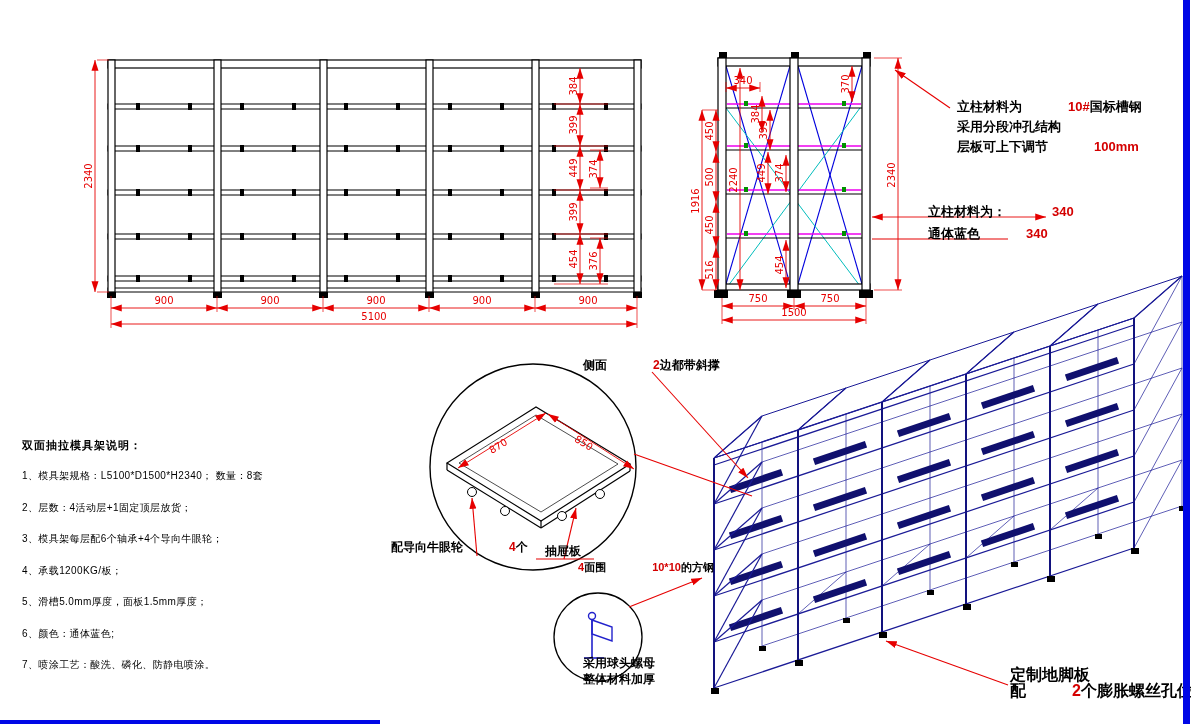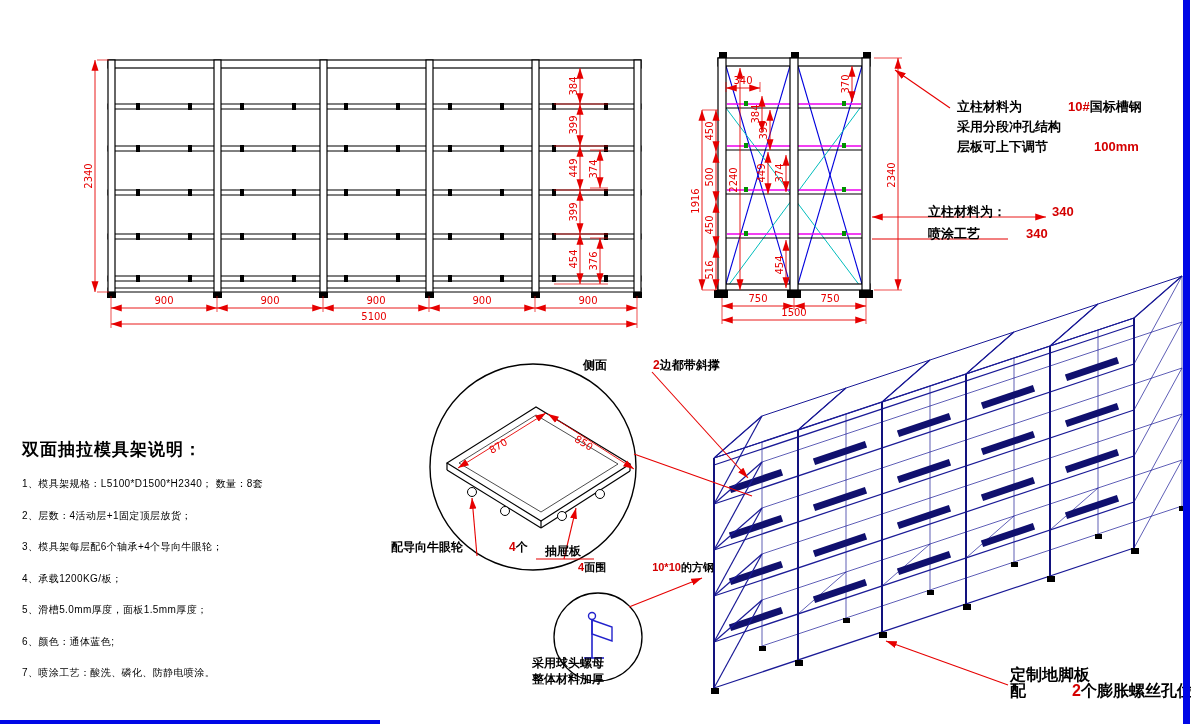--- a/index.html
+++ b/index.html
@@ -7,30 +7,30 @@
     font-family:"Liberation Sans","DejaVu Sans",sans-serif; color:#000; }
   .sheet { position:relative; width:1191px; height:724px; background:#fff; overflow:hidden; }
   svg.drawing { position:absolute; left:0; top:0; }
 
   
   .frame-right  { position:absolute; left:1183px; top:0; width:7px; height:724px; background:#0007e6; }
   .frame-bottom { position:absolute; left:0; top:720px; width:380px; height:4px; background:#0007e6; }
 
   
   .desc { position:absolute; left:22px; top:438px; width:372px; }
-  .desc-title { font-size:17px; font-weight:700; letter-spacing:1px; margin-bottom:16px; }
+  .desc-title { font-size:11px; font-weight:700; letter-spacing:1px; margin-bottom:16px; }
   .desc-item  { font-size:10px; font-weight:400; letter-spacing:.4px; margin-bottom:17.5px; white-space:nowrap; }
 
   
   .co { position:absolute; font-weight:700; white-space:nowrap; }
   .num { color:#d40000;margin-left:46px; }
   .co-column { left:957px; top:97px;  font-size:13px; line-height:20px; }
   .co-pull   { left:928px; top:201px; font-size:13px; line-height:22px; }
   .co-brace  { left:583px; top:357px; font-size:12px; font-weight:600;text-align:right; }
-  .co-nut    { left:521px; top:655px; font-size:12px; line-height:16px; width:94px; text-align:center; }
+  .co-nut    { left:572px; top:655px; font-size:12px; line-height:16px; width:94px; text-align:center; }
   .co-foot   { left:1010px; top:667px; font-size:16px; line-height:16px; }
   .lbl-guide { left:391px; top:539px; font-size:12px; }
   .lbl-plate { left:545px; top:543px; font-size:12px; }
   .lbl-steel { left:532px; top:560px; font-size:11px; font-weight:600; }
 
   
   .post  { fill:#fff; stroke:#000; stroke-width:1.2; }
   .shelf { fill:#fff; stroke:#000; stroke-width:1; }
   .feet  { fill:#000; }
   .blk   { stroke:#000; stroke-width:1.2; fill:none; }
@@ -383,21 +383,21 @@
   </div>
 
   <div class="co co-column">
     <div><span>立柱材料为</span><span class="num">10#</span><span>国标槽钢</span></div>
     <div>采用分段冲孔结构</div>
     <div><span>层板可上下调节</span><span class="num">100mm</span></div>
   </div>
 
   <div class="co co-pull">
     <div><span>立柱材料为：</span><span class="num">340</span></div>
-    <div><span>喷涂工艺</span><span class="num">340</span></div>
+    <div><span>通体蓝色</span><span class="num">340</span></div>
   </div>
 
   <div class="co co-brace"><span>侧面</span><span class="num">2</span><span>边都带斜撑</span></div>
 
   <div class="co co-nut">
     <div>采用球头螺母</div>
     <div>整体材料加厚</div>
   </div>
 
   <div class="co co-foot">

